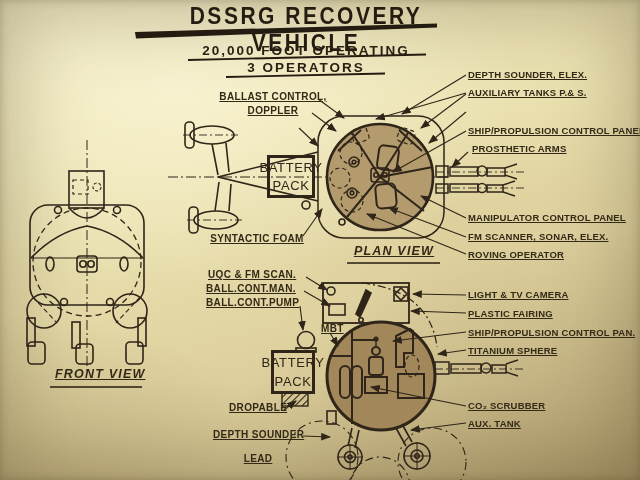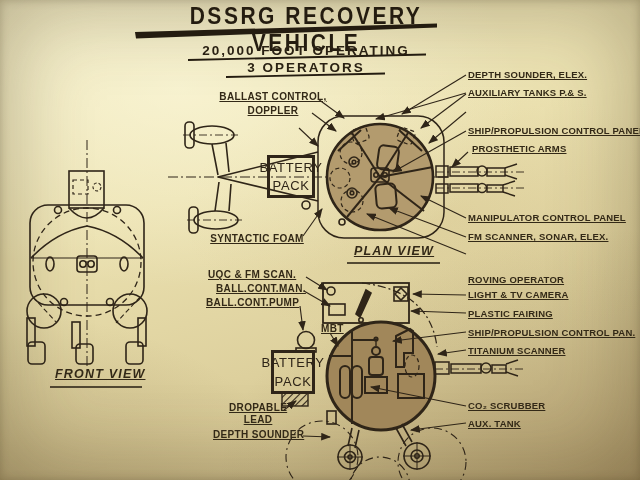--- a/index.html
+++ b/index.html
@@ -245,26 +245,26 @@
   <div class="title-main">DSSRG RECOVERY VEHICLE</div>
   <div class="title-sub" style="top:43px;">20,000 FOOT OPERATING</div>
   <div class="title-sub" style="top:60px;">3 OPERATORS</div>
 
   <div class="lbl sm" style="left:468px;top:69px;">DEPTH SOUNDER, ELEX.</div>
   <div class="lbl sm" style="left:468px;top:87px;">AUXILIARY TANKS P.&amp; S.</div>
   <div class="lbl sm" style="left:468px;top:125px;">SHIP/PROPULSION CONTROL PANEL</div>
   <div class="lbl sm" style="left:472px;top:143px;">PROSTHETIC ARMS</div>
   <div class="lbl sm" style="left:468px;top:212px;">MANIPULATOR CONTROL PANEL</div>
   <div class="lbl sm" style="left:468px;top:231px;">FM SCANNER, SONAR, ELEX.</div>
-  <div class="lbl sm" style="left:468px;top:249px;margin-top:25px;">ROVING OPERATOR</div>
+  <div class="lbl sm" style="left:468px;top:249px;">ROVING OPERATOR</div>
 
   <div class="lbl sm" style="left:468px;top:289px;">LIGHT &amp; TV CAMERA</div>
   <div class="lbl sm" style="left:468px;top:308px;">PLASTIC FAIRING</div>
   <div class="lbl sm" style="left:468px;top:327px;">SHIP/PROPULSION CONTROL PAN.</div>
-  <div class="lbl sm" style="left:468px;top:345px;">TITANIUM SCANNER</div>
+  <div class="lbl sm" style="left:468px;top:345px;">TITANIUM SPHERE</div>
   <div class="lbl sm" style="left:468px;top:400px;">CO₂ SCRUBBER</div>
   <div class="lbl sm" style="left:468px;top:418px;">AUX. TANK</div>
 
   <div class="lbl center note" style="left:212px;top:90px;width:122px;">
     <span>BALLAST CONTROL,</span>
     <span>DOPPLER</span>
   </div>
   <div class="lbl center note" style="left:203px;top:232px;width:108px;">
     <span>SYNTACTIC FOAM</span>
   </div>
@@ -272,25 +272,25 @@
   <div class="battery" style="left:268px;top:156px;width:42px;height:37px;">
     <span>BATTERY</span>
     <span>PACK</span>
   </div>
   <div class="battery" style="left:272px;top:351px;width:38px;height:38px;">
     <span>BATTERY</span>
     <span>PACK</span>
   </div>
 
   <div class="lbl" style="left:208px;top:269px;">UQC &amp; FM SCAN.</div>
-  <div class="lbl" style="left:216px;top:283px;">BALL.CONT.MAN.</div>
+  <div class="lbl" style="left:206px;top:283px;">BALL.CONT.MAN.</div>
   <div class="lbl" style="left:206px;top:297px;">BALL.CONT.PUMP</div>
   <div class="lbl" style="left:321px;top:323px;">MBT</div>
   <div class="lbl center" style="left:229px;top:402px;width:58px;line-height:11.5px;">
     <span style="display:block;">DROPABLE</span>
-    <span style="display:block;">LEAD</span>
+    <span style="display:block;margin-top:39px;">LEAD</span>
   </div>
   <div class="lbl" style="left:213px;top:429px;">DEPTH SOUNDER</div>
 
   <div class="lbl caption" style="left:55px;top:368px;width:90px;text-align:center;">FRONT VIEW</div>
   <div class="lbl caption" style="left:350px;top:245px;width:88px;text-align:center;">PLAN VIEW</div>
 
 </div>
 
 </body></html>

